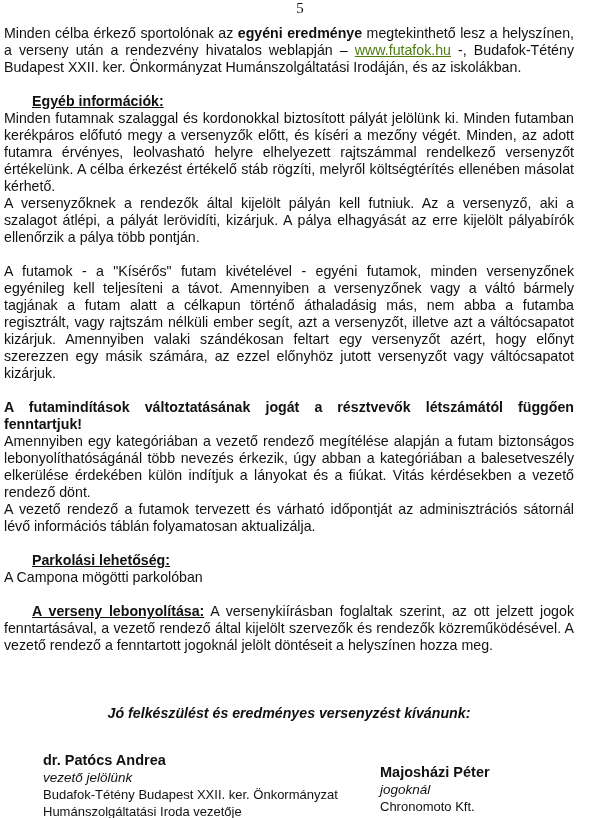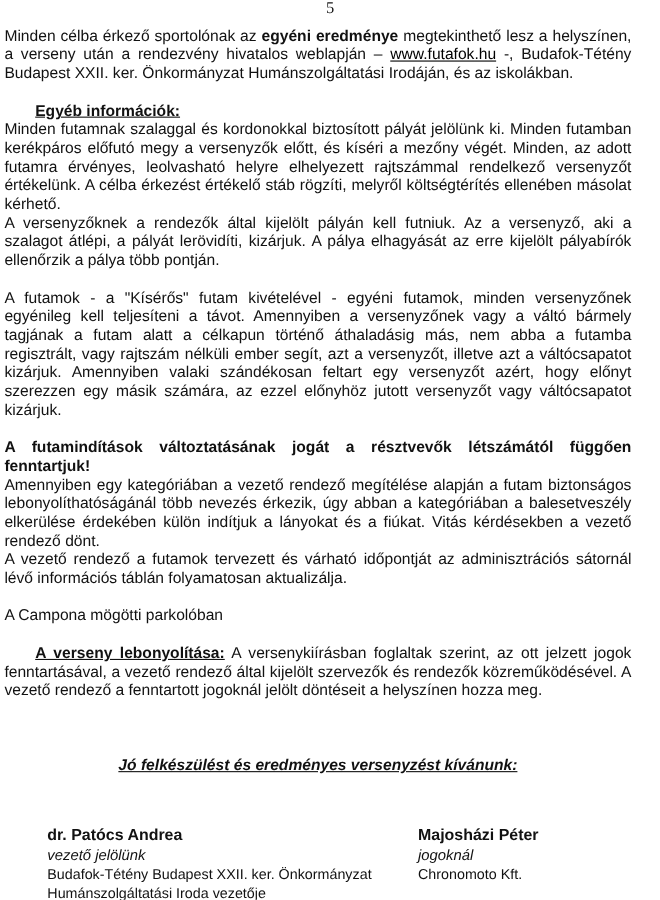--- a/index.html
+++ b/index.html
@@ -12,31 +12,31 @@
       font-family: "Liberation Serif", serif; font-size: 15px; line-height: 17px;
     }
     .content {
       position: absolute; top: 25px; left: 4px; width: 570px;
       line-height: 17px;
     }
     p { margin: 0; text-align: justify; }
     .gap { height: 17px; }
     .heading { font-weight: bold; text-decoration: underline; margin-left: 28px; }
     b { font-weight: bold; }
-    a { color: #000000; text-decoration: underline; margin-top: 36px; }
+    a { color: #4d7c0f; text-decoration: underline; margin-top: 36px; }
     .last-line { text-align-last: left; }
     .center-italic {
-      text-align: center; font-weight: bold; font-style: italic; margin-top: 0; text-decoration: underline;
+      text-align: center; font-weight: bold; font-style: italic; margin-top: 0;
     }
     .sigs {
       position: absolute; top: 752px; left: 43px; width: 530px;
       line-height: 17px;
     }
     .sig-left { position: absolute; left: 0; top: 0; }
-    .sig-right { position: absolute; left: 337px; top: 0; }
+    .sig-right { position: absolute; left: 337px; top: 12px; }
     .sig-name { font-weight: bold; font-size: 14.5px; }
     .sig-role { font-style: italic; font-size: 13.5px; }
     .sig-org { font-size: 13px; }
   </style>
 </head>
 <body>
 
 <div class="page-num">5</div>
 
 <div class="content">
@@ -53,20 +53,21 @@
   <p class="last-line">A futamok - a "Kísérős" futam kivételével - egyéni futamok, minden versenyzőnek egyénileg kell teljesíteni a távot. Amennyiben a versenyzőnek vagy a váltó bármely tagjának a futam alatt a célkapun történő áthaladásig más, nem abba a futamba regisztrált, vagy rajtszám nélküli ember segít, azt a versenyzőt, illetve azt a váltócsapatot kizárjuk. Amennyiben valaki szándékosan feltart egy versenyzőt azért, hogy előnyt szerezzen egy másik számára, az ezzel előnyhöz jutott versenyzőt vagy váltócsapatot kizárjuk.</p>
 
   <div class="gap"></div>
 
   <p class="last-line"><b>A futamindítások változtatásának jogát a résztvevők létszámától függően fenntartjuk!</b></p>
   <p class="last-line">Amennyiben egy kategóriában a vezető rendező megítélése alapján a futam biztonságos lebonyolíthatóságánál több nevezés érkezik, úgy abban a kategóriában a balesetveszély elkerülése érdekében külön indítjuk a lányokat és a fiúkat. Vitás kérdésekben a vezető rendező dönt.</p>
   <p class="last-line">A vezető rendező a futamok tervezett és várható időpontját az adminisztrációs sátornál lévő információs táblán folyamatosan aktualizálja.</p>
 
   <div class="gap"></div>
 
+  <div class="heading">Parkolási lehetőség:</div>
   <p class="last-line">A Campona mögötti parkolóban</p>
 
   <div class="gap"></div>
 
   <p class="last-line"><span class="heading">A verseny lebonyolítása:</span><span> A versenykiírásban foglaltak szerint, az ott jelzett jogok fenntartásával, a vezető rendező által kijelölt szervezők és rendezők közreműködésével. A vezető rendező a fenntartott jogoknál jelölt döntéseit a helyszínen hozza meg.</span></p>
 
   <div class="gap"></div>
 
 
   <div class="gap"></div>

